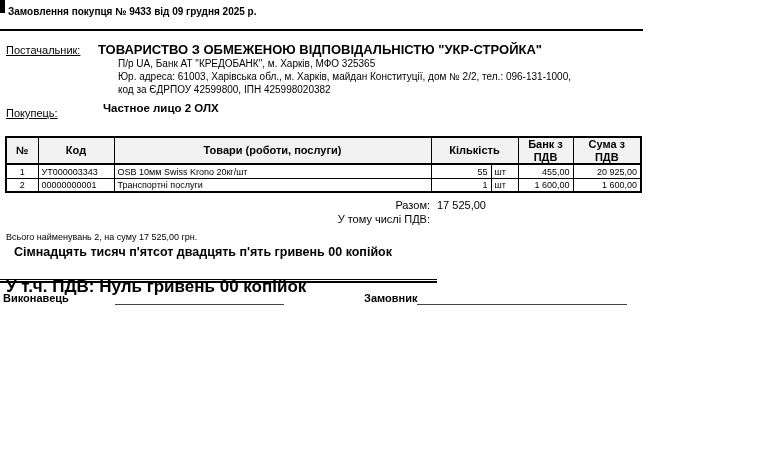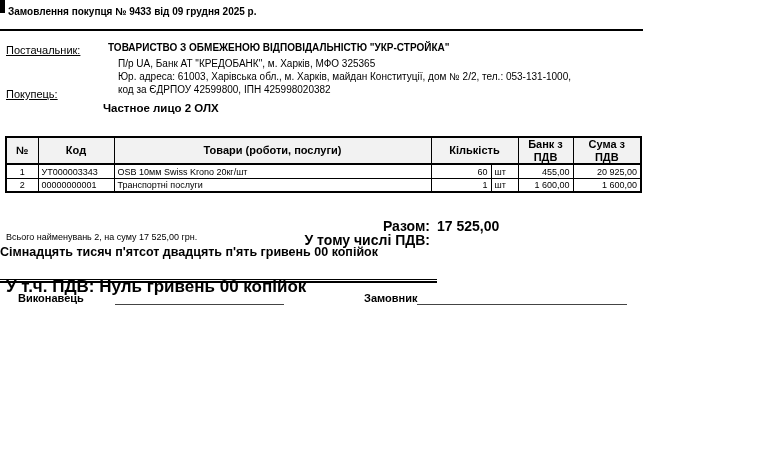--- a/index.html
+++ b/index.html
@@ -13,26 +13,26 @@
   }
   .abs { position:absolute; }
 
   .cursor-artifact { left:0; top:0; width:5px; height:13px; background:#000; }
 
   .doc-title { left:8px; top:6px; font-size:10px; font-weight:bold; white-space:nowrap; }
   .title-rule { left:0; top:29px; width:643px; height:2px; background:#000; }
 
   .party-label { font-size:11px; text-decoration:underline; white-space:nowrap; }
   .supplier-label { left:6px; top:44px; }
-  .supplier-name { left:108px; top:42px; font-size:10px; font-weight:bold; white-space:nowrap; }
+  .supplier-name { left:98px; top:42px; font-size:13px; font-weight:bold; white-space:nowrap; }
   .addr { font-size:10px; white-space:nowrap; }
   .supplier-line1 { left:118px; top:58px; }
   .supplier-line2 { left:118px; top:71px; }
   .supplier-line3 { left:118px; top:84px; }
-  .buyer-label { left:6px; top:88px; }
+  .buyer-label { left:6px; top:107px; }
   .buyer-name  { left:103px; top:102px; font-size:11.5px; font-weight:bold; white-space:nowrap; }
 
   .items-table-wrap { left:5px; top:136px; }
   table { border-collapse:collapse; table-layout:fixed; }
   table.items { border:2px solid #000; }
   .items th {
     border:1px solid #000; border-bottom:2px solid #000;
     background:#f2f2f2;
     font-size:11px; font-weight:bold; line-height:1.15;
     height:26px; text-align:center; vertical-align:middle;
@@ -47,52 +47,52 @@
   .col-code  { width:76px; }
   .col-goods { width:317px; }
   .col-qty   { width:60px; }
   .col-unit  { width:27px; }
   .col-price { width:55px; }
   .col-sum   { width:68px; }
   .ta-c { text-align:center; }
   .ta-r { text-align:right; }
   .ta-l { text-align:left; }
 
-  .tot { font-size:14px; font-weight:bold; white-space:nowrap;margin-top:19px; }
+  .tot { font-size:11px; font-weight:normal; white-space:nowrap; }
   .total-label { left:230px; top:199px; width:200px; text-align:right; }
   .total-value { left:437px; top:199px; width:200px; text-align:left; }
   .vat-label   { left:230px; top:213px; width:200px; text-align:right; }
   .vat-value   { left:437px; top:213px; width:200px; text-align:right; }
 
   .items-count-line { left:6px; top:232px; font-size:9px; white-space:nowrap; }
-  .amount-words { left:0; top:245px; font-size:12.5px; font-weight:bold; white-space:nowrap;text-align:center; }
+  .amount-words { left:14px; top:245px; font-size:12.5px; font-weight:bold; white-space:nowrap;text-align:center; }
   .vat-words    { left:6px; top:277px; font-size:17px; font-weight:bold; white-space:nowrap; }
 
   .bottom-rule { left:0; top:279px; width:437px; height:4px;
     border-top:1.5px solid #000; border-bottom:2px solid #000; }
 
   .sig-label { font-size:11px; font-weight:bold; white-space:nowrap; }
-  .executor-label { left:18px;  top:292px; }
+  .executor-label { left:3px;  top:292px; }
   .customer-label { left:352px; top:292px;margin-left:12px; }
   .sig-line { height:0; border-bottom:1px solid #444; }
   .executor-line { left:115px; top:304px; width:169px; }
   .customer-line { left:417px; top:304px; width:210px; }
 </style>
 </head>
 <body>
 
 <div class="abs cursor-artifact"></div>
 
 <div class="abs doc-title">Замовлення покупця № 9433 від 09 грудня 2025 р.</div>
 <div class="abs title-rule"></div>
 
 <div class="abs party-label supplier-label">Постачальник:</div>
 <div class="abs supplier-name">ТОВАРИСТВО З ОБМЕЖЕНОЮ ВІДПОВІДАЛЬНІСТЮ "УКР-СТРОЙКА"</div>
 <div class="abs addr supplier-line1">П/р UA, Банк АТ "КРЕДОБАНК", м. Харків, МФО 325365</div>
-<div class="abs addr supplier-line2">Юр. адреса: 61003, Харівська обл., м. Харків, майдан Конституції, дом № 2/2, тел.: 053-131-1000,</div>
+<div class="abs addr supplier-line2">Юр. адреса: 61003, Харівська обл., м. Харків, майдан Конституції, дом № 2/2, тел.: 096-131-1000,</div>
 <div class="abs addr supplier-line3">код за ЄДРПОУ 42599800, ІПН 425998020382</div>
 
 <div class="abs party-label buyer-label">Покупець:</div>
 <div class="abs buyer-name">Частное лицо 2 ОЛХ</div>
 
 <div class="abs items-table-wrap">
   <table class="items">
     <colgroup>
       <col class="col-num">
         <col class="col-code">
@@ -110,21 +110,21 @@
         <th colspan="2">Кількість</th>
         <th>Банк з ПДВ</th>
         <th>Сума з ПДВ</th>
       </tr>
     </thead>
     <tbody>
       <tr>
         <td class="ta-c">1</td>
         <td class="ta-l">УТ000003343</td>
         <td class="ta-l">OSB  10мм Swiss Krono 20кг/шт</td>
-        <td class="ta-r">60</td>
+        <td class="ta-r">55</td>
         <td class="ta-l">шт</td>
         <td class="ta-r">455,00</td>
         <td class="ta-r">20 925,00</td>
       </tr>
       <tr>
         <td class="ta-c">2</td>
         <td class="ta-l">00000000001</td>
         <td class="ta-l">Транспортні послуги</td>
         <td class="ta-r">1</td>
         <td class="ta-l">шт</td>

